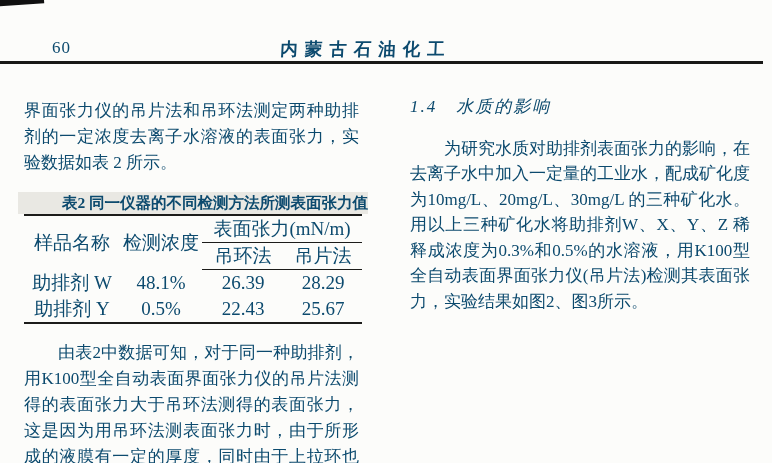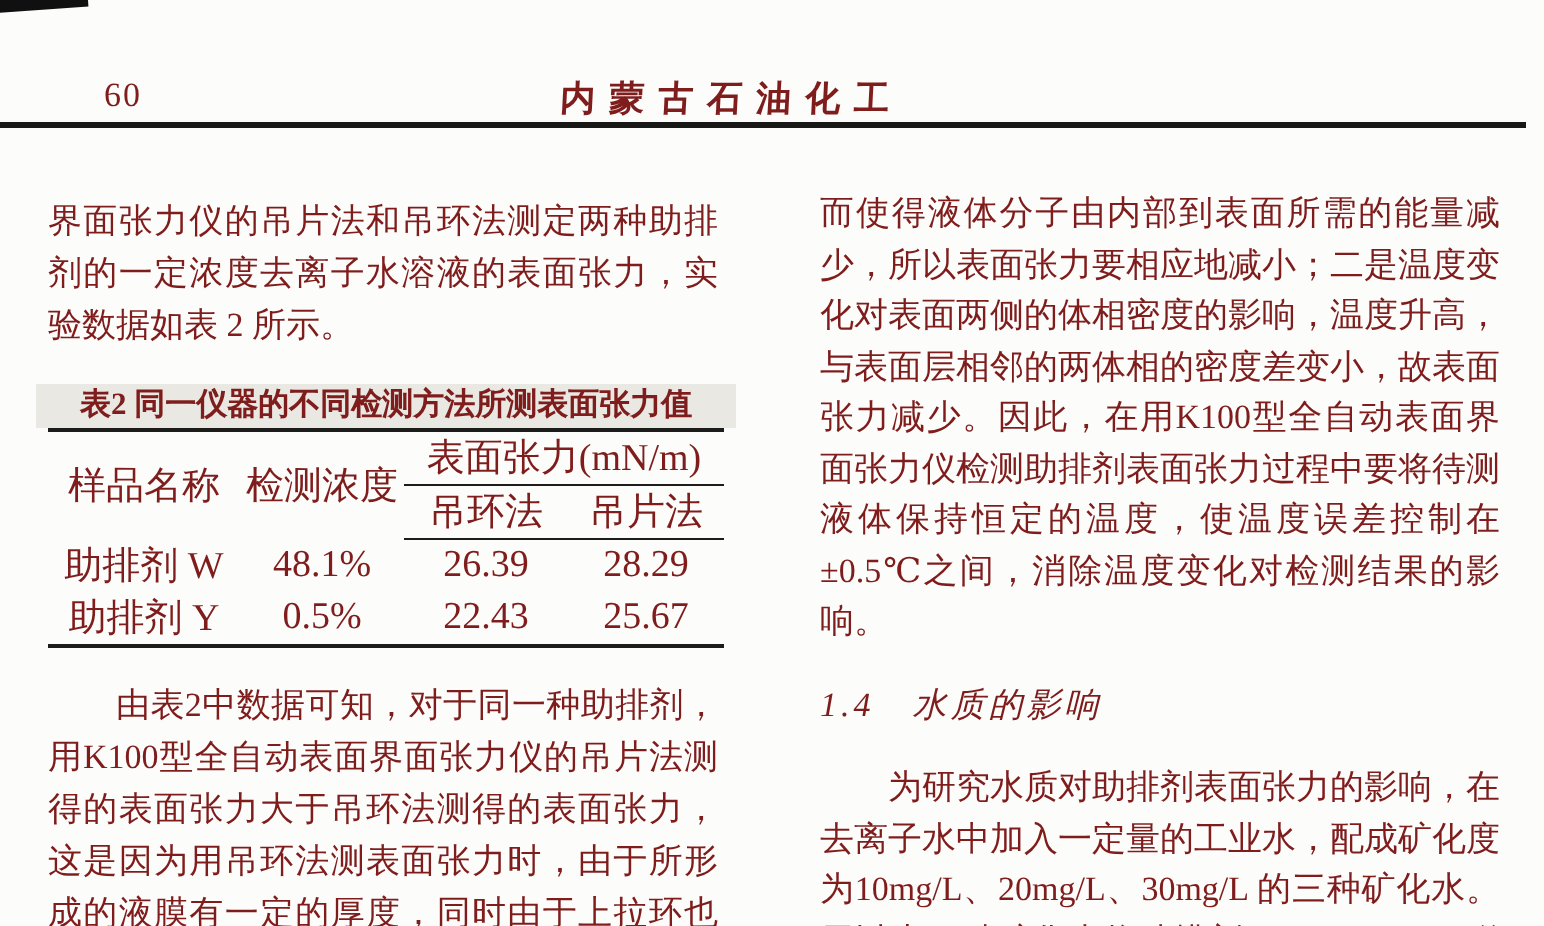--- a/index.html
+++ b/index.html
@@ -2,21 +2,21 @@
 <html><head>
 <meta charset="utf-8">
 <style>
   html,body { margin:0; padding:0; }
   .page {
     position:relative;
     width:772px; height:463px;
     background:#fcfcfa;
     overflow:hidden;
     font-family:"Liberation Serif","DejaVu Serif",serif;
-    color:#7f1d1d;
+    color:#0c4a6e;
   }
   
   .corner-mark {
     position:absolute; top:-3px; left:-6px;
     width:50px; height:8px;
     background:#101010;
     transform:rotate(-4deg);
   }
   .page-num {
     position:absolute; left:52px; top:38px;
@@ -47,21 +47,21 @@
     text-align:justify;
     text-justify:inter-ideograph;
   }
   .col-right p { line-height:25.5px; }
   .indent { text-indent:34px; }
   sup.ref { font-size:10px; line-height:0; vertical-align:super; }
 
   .table-caption {
     margin:2px 0 0 10px;
     width:350px;
-    text-align:center;
+    text-align:right;
     font-weight:bold;
     font-size:15.5px;
     line-height:20px;
     padding:1px 0;
     background:#e9e8e3;
   }
   table.data-table {
     border-collapse:collapse;
     width:338px;
     margin:0 0 0 16px;
@@ -130,18 +130,17 @@
           <td>22.43</td>
           <td>25.67</td>
         </tr>
       </tbody>
     </table>
 
     <p class="indent para-after-table"><span>由表2中数据可知，对于同一种助排剂，用K100型全自动表面界面张力仪的吊片法测得的表面张力大于吊环法测得的表面张力，这是因为用吊环法测表面张力时，由于所形成的液膜有一定的厚度，同时由于上拉环也带起若干液体，致使仪器检测到的Wilhelmy 力Fw 比实际值稍小</span><sup class="ref">[1]</sup><span>，造成所测的表面张力要比实际值稍小。</span></p>
   </div>
 
   <div class="col col-right">
-    <p>而使得液体分子由内部到表面所需的能量减少，所以表面张力要相应地减小；二是温度变化对表面两侧的体相密度的影响，温度升高，与表面层相邻的两体相的密度差变小，故表面张力减少。因此，在用K100型全自动表面界面张力仪检测助排剂表面张力过程中要将待测液体保持恒定的温度，使温度误差控制在±0.5℃之间，消除温度变化对检测结果的影响。</p>
     <p class="section-heading">1.4　水质的影响</p>
     <p class="indent">为研究水质对助排剂表面张力的影响，在去离子水中加入一定量的工业水，配成矿化度为10mg/L、20mg/L、30mg/L 的三种矿化水。用以上三种矿化水将助排剂W、X、Y、Z 稀释成浓度为0.3%和0.5%的水溶液，用K100型全自动表面界面张力仪(吊片法)检测其表面张力，实验结果如图2、图3所示。</p>
   </div>
 
 </div>
 
 </body></html>

